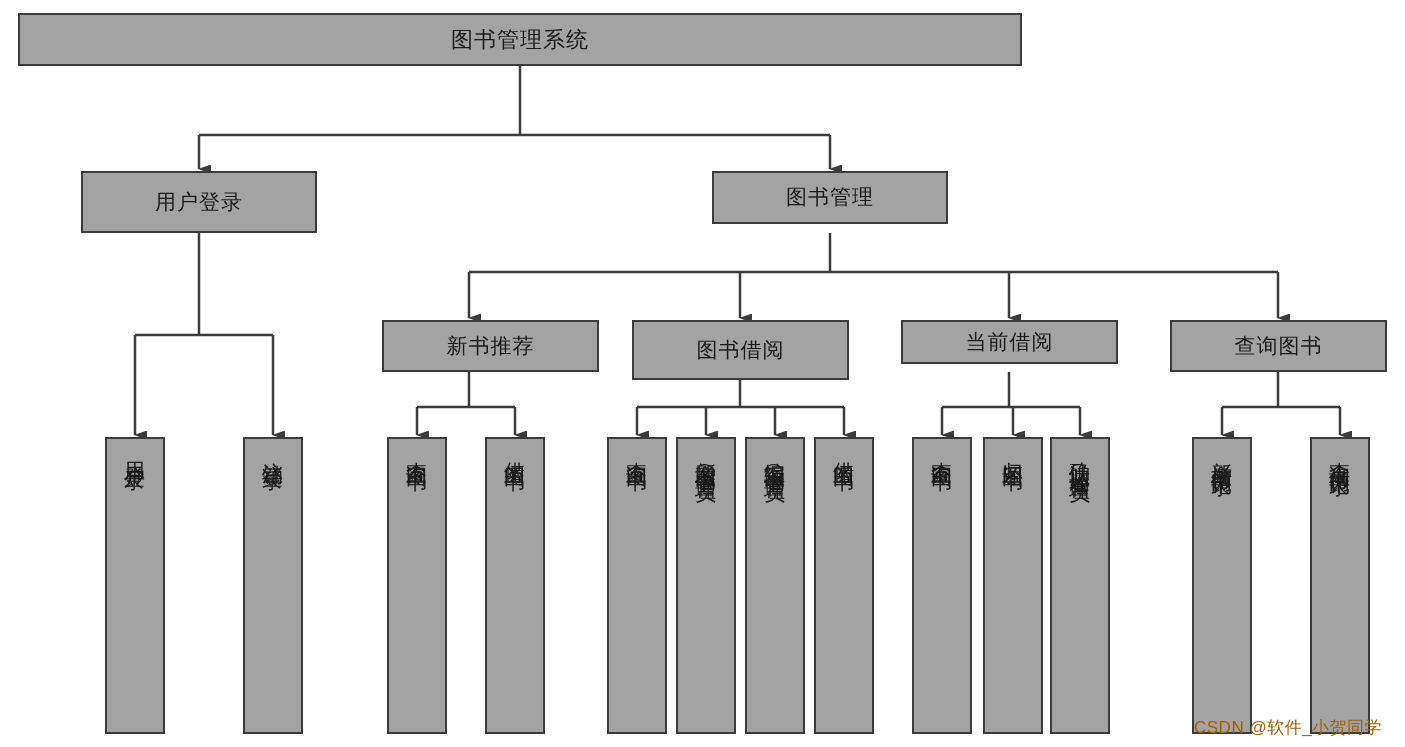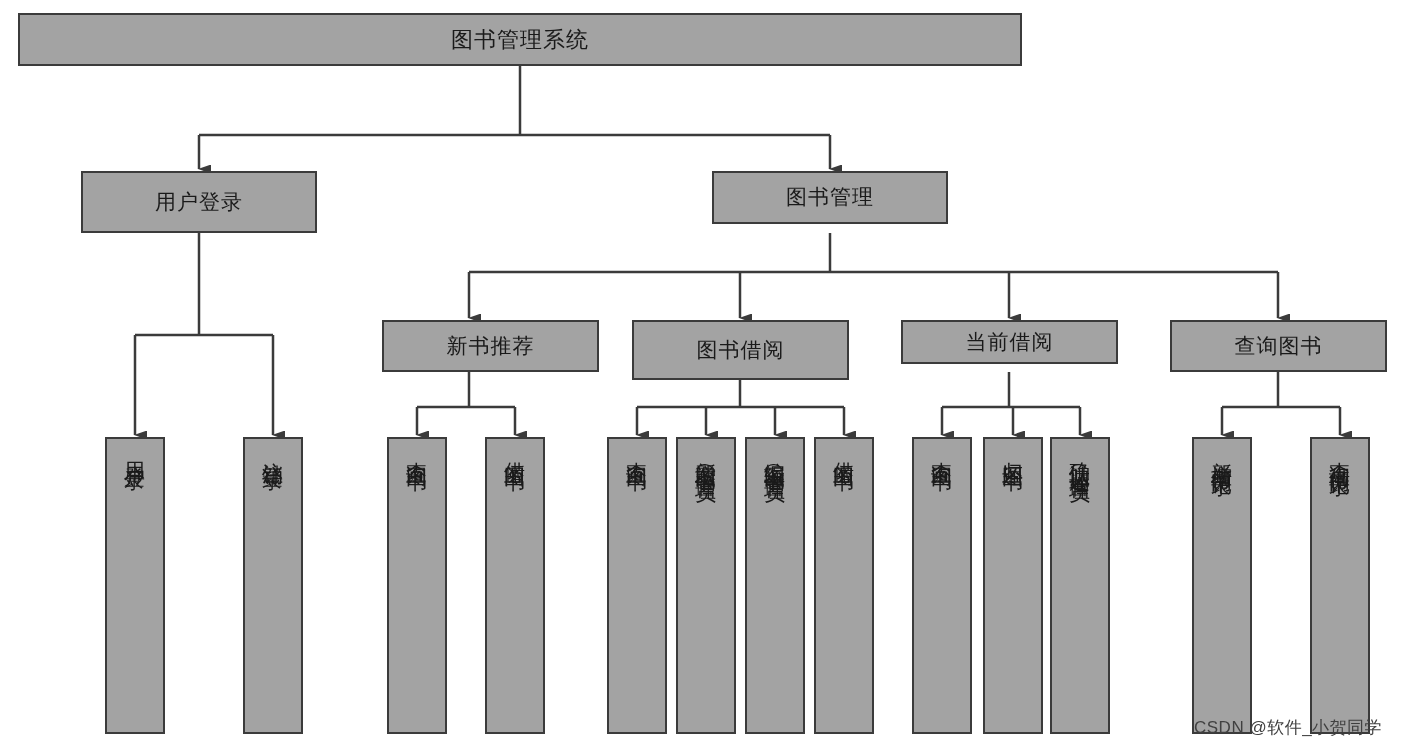--- a/index.html
+++ b/index.html
@@ -178,14 +178,14 @@
         <span class="node-label">确认归还（管理员）</span>
       </div>
       <div class="node vert leaf" style="left: 1192px; top: 437px; width: 60px; height: 297px;">
         <span class="node-label">新增借阅记录</span>
       </div>
       <div class="node vert leaf" style="left: 1310px; top: 437px; width: 60px; height: 297px;">
         <span class="node-label">查询借阅记录</span>
       </div>
     </div>
 
-  <div class="watermark" style="left: 1194px; top: 716px; color: #404040;">CSDN @软件_小贺同学</div>
+  <div class="watermark" style="left: 1194px; top: 716px; color: #a16207;">CSDN @软件_小贺同学</div>
 </div>
 
 </body></html>

